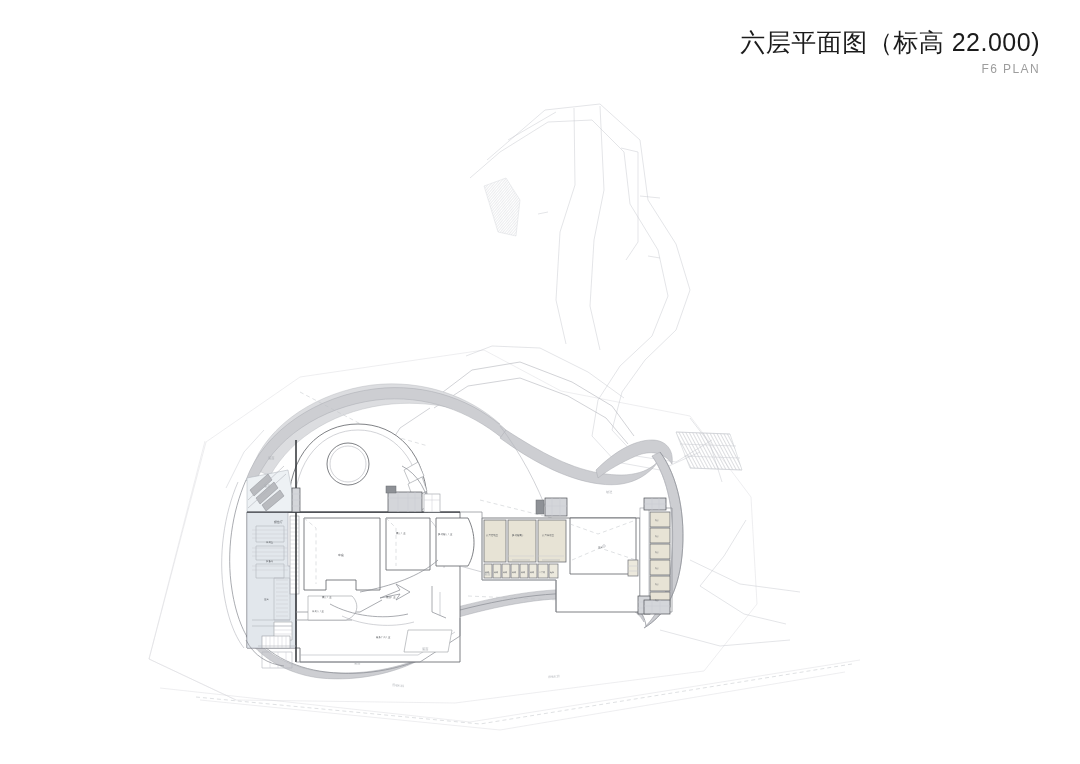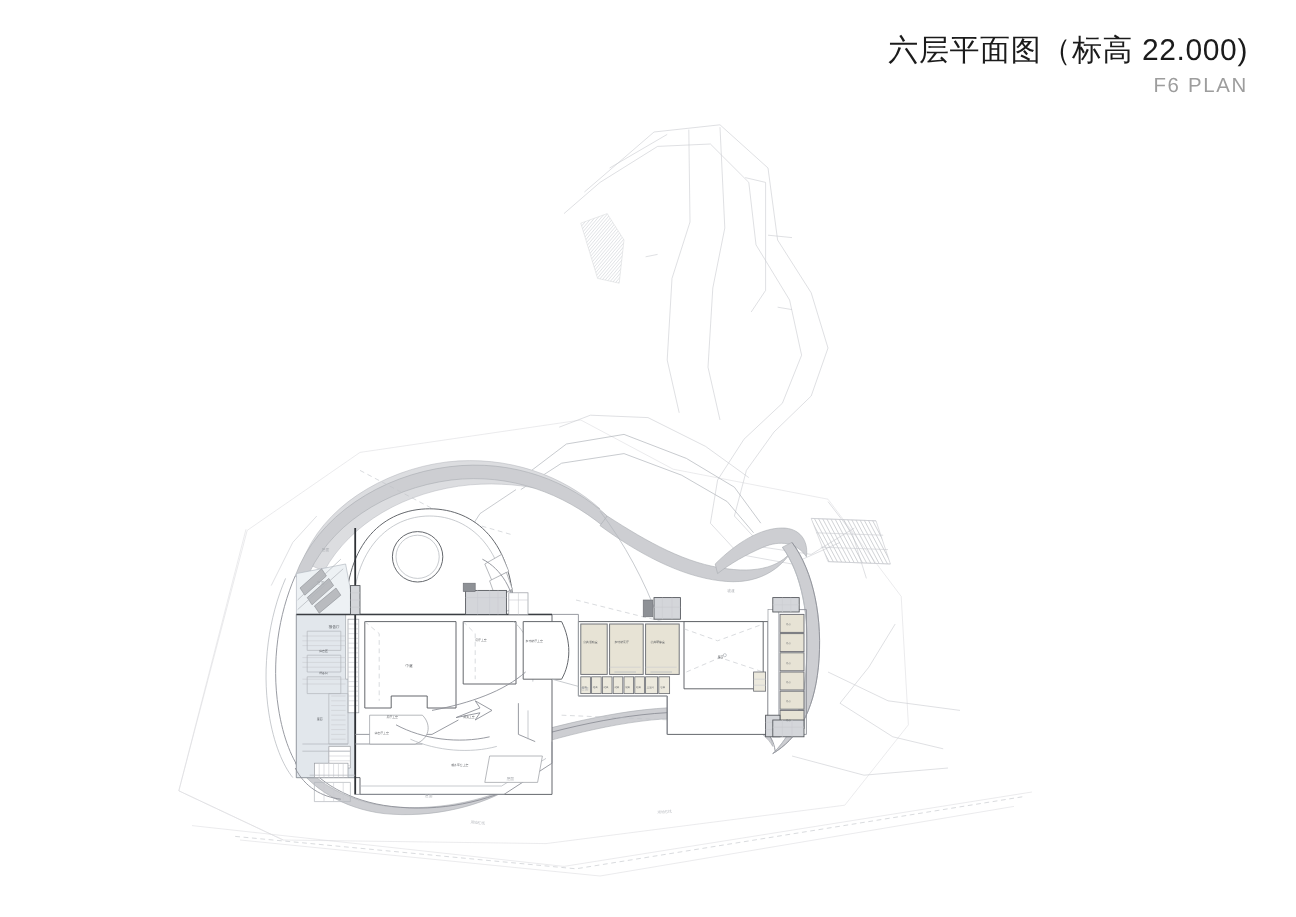--- a/index.html
+++ b/index.html
@@ -20,21 +20,21 @@
   }
   #title-main{
     font-size:25px;
     color:#1b1b1b;
     letter-spacing:.5px;
     line-height:1.15;
     white-space:nowrap;
     font-weight:400;
   }
   #title-sub{
-    font-size:17px;
+    font-size:12px;
     color:#9d9d9d;
     letter-spacing:1.4px;
     margin-top:5px;
     white-space:nowrap;
   }
 
   
   #plan-wrap{position:absolute;left:0;top:0;width:1080px;height:764px;}
   svg#plan{display:block;width:1080px;height:764px;}
 

